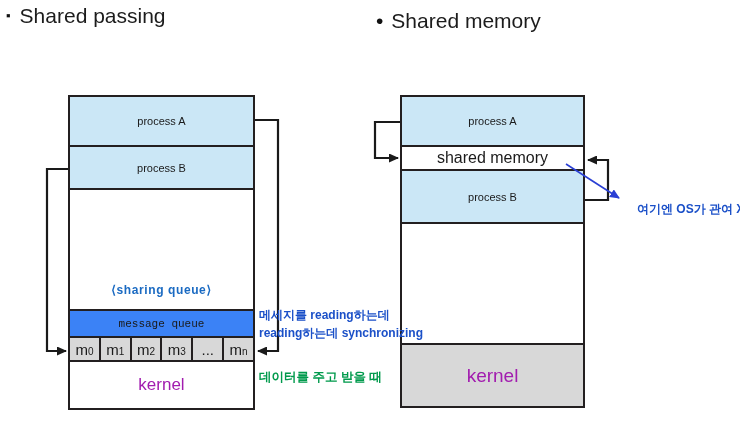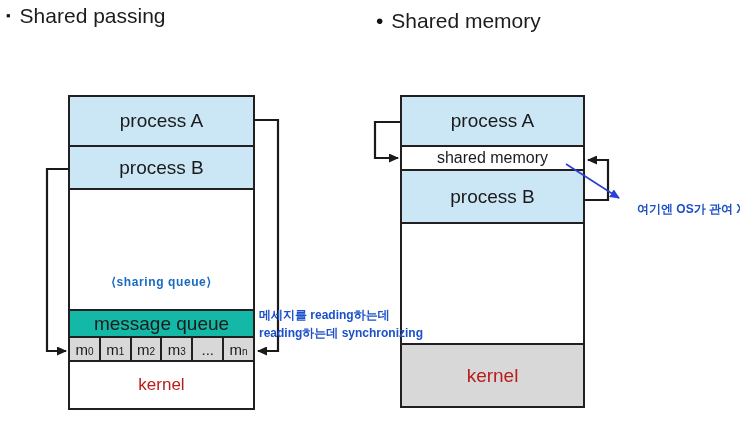--- a/index.html
+++ b/index.html
@@ -17,44 +17,44 @@
   .heading .bullet-sq{font-size:13px;line-height:24px;margin-right:9px;color:#111;}
   .heading .bullet-dot{font-size:21px;line-height:23px;margin-right:8px;color:#111;}
 
   
   .diagram-box{
     border:2px solid #231f20;box-sizing:border-box;background:#ffffff;
   }
   .row{
     position:absolute;left:0;right:0;box-sizing:border-box;
     display:flex;align-items:center;justify-content:center;
-    font-size:19px;color:#1a1a1a;
+    font-size:11px;color:#1a1a1a;
   }
   .row.blue{background:#cbe7f6;border-bottom:2px solid #231f20;}
   .row.white{background:#ffffff;border-bottom:2px solid #231f20;}
-  .row.graybar{background:#14b8a6;border-top:2px solid #231f20;border-bottom:2px solid #231f20;}
+  .row.graybar{background:#3b82f6;border-top:2px solid #231f20;border-bottom:2px solid #231f20;font-family:Liberation Mono, monospace;}
 
   .sharing-queue{
     position:absolute;left:0;right:0;text-align:center;
     color:#1a6ac2;font-size:12px;letter-spacing:0.6px;font-weight:bold;
   }
   .mrow{
     position:absolute;left:0;right:0;box-sizing:border-box;display:flex;
     border-bottom:2px solid #231f20;background:#d8d8d8;
   }
   .mcell{
     flex:1;box-sizing:border-box;border-right:2px solid #231f20;
     display:flex;align-items:center;justify-content:center;
     font-size:15px;color:#1a1a1a;background:#d8d8d8;
   }
   .mcell:last-child{border-right:none;}
   .mcell sub{font-size:10px;transform:translateY(2px);}
   .kernel-area{
     position:absolute;left:0;right:0;bottom:0;display:flex;
-    align-items:center;justify-content:center;font-size:17px;color:#b91c1c;
+    align-items:center;justify-content:center;font-size:17px;color:#a21caf;
   }
   .kernel-gray{
     background:#d8d8d8;border-top:2px solid #231f20;font-size:19px;box-sizing:border-box;
   }
 
   
   .note{font-weight:bold;line-height:18px;font-size:12px;white-space:nowrap;}
   .note-blue{color:#1b50c8;}
   .note-green{color:#009a4c;line-height:19px;font-size:12.5px;}
 
@@ -73,21 +73,21 @@
   <span>Shared memory</span>
 </div>
 
 <div class="abs diagram-box" style="left:68px;top:95px;width:187px;height:315px;">
   <div class="row blue" style="top:0;height:50px;">
     <span>process A</span>
   </div>
   <div class="row blue" style="top:50px;height:43px;">
     <span>process B</span>
   </div>
-  <div class="sharing-queue" style="top:178px;">⟨sharing queue⟩</div>
+  <div class="sharing-queue" style="top:186px;">⟨sharing queue⟩</div>
   <div class="row graybar" style="top:212px;height:29px;">
     <span>message queue</span>
   </div>
   <div class="mrow" style="top:241px;height:24px;">
     <div class="mcell">
         <span>m</span>
         <sub>0</sub>
       </div>
     <div class="mcell">
         <span>m</span>
@@ -144,14 +144,15 @@
   <path d="M400,122 L375,122 L375,158 L398,158" fill="none" stroke="#1a1a1a" stroke-width="2.2" marker-end="url(#ah-black)"></path>
   <path d="M585,200 L608,200 L608,160 L588,160" fill="none" stroke="#1a1a1a" stroke-width="2.2" marker-end="url(#ah-black)"></path>
   <path d="M566,164 L619,198" fill="none" stroke="#2a3fd4" stroke-width="1.6" marker-end="url(#ah-blue)"></path>
 </svg>
 
 <div class="abs note note-blue annotation-layer" style="left:259px;top:306px;">
   <div>메세지를 reading하는데</div>
   <div>reading하는데 synchronizing</div>
 </div>
 <div class="abs note note-green annotation-layer" style="left:259px;top:368px;">
+  <div>데이터를 주고 받을 때</div>
 </div>
 <div class="abs note note-blue annotation-layer" style="left:637px;top:200px;">여기엔 OS가 관여 X</div>
 
 </body></html>

